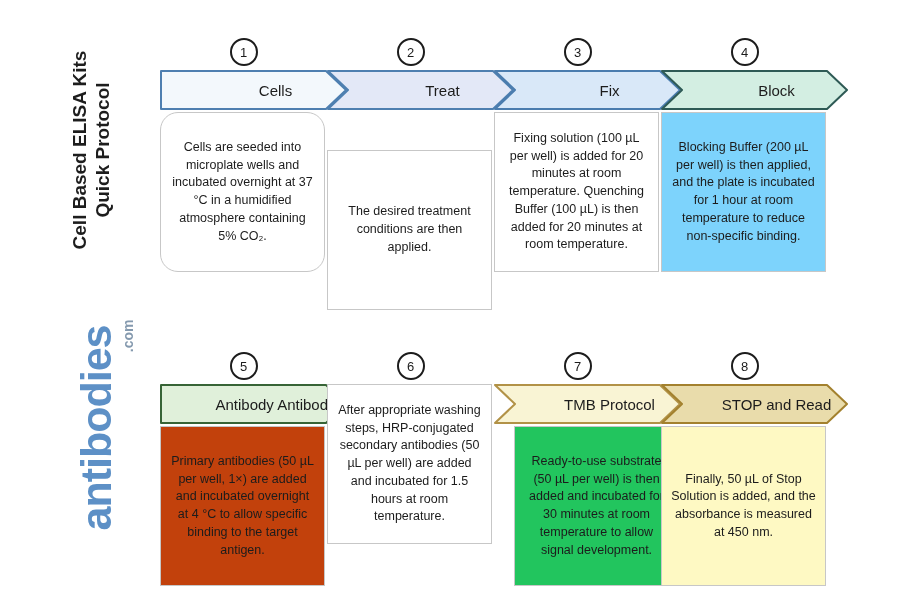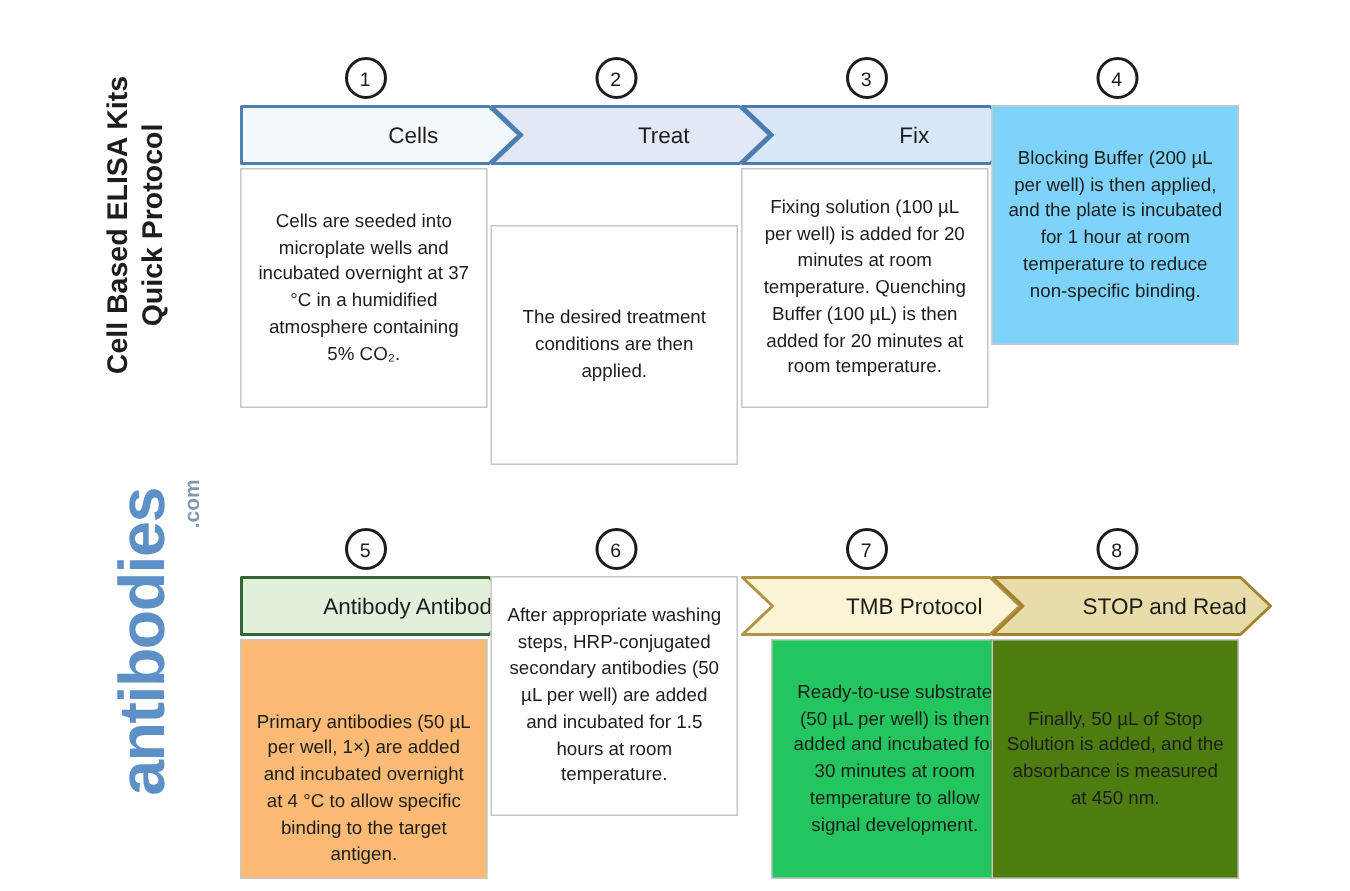--- a/index.html
+++ b/index.html
@@ -149,21 +149,21 @@
   <div class="step-col" style="z-index: 1;">
     <div class="num-circle">
       <span class="num">1</span>
     </div>
     <div class="arrow-wrap">
       <svg class="arrow-svg" width="187" height="40" viewBox="0 0 187 40">
         <polygon points="1,1 166,1 186,20 166,39 1,39" fill="#f3f8fc" stroke="#4e7fb0" stroke-width="2" stroke-linejoin="round"></polygon>
       </svg>
       <div class="arrow-label">Cells</div>
     </div>
-    <div class="desc-box" style="border-color: rgb(199, 199, 199); background: rgb(255, 255, 255);">
+    <div class="desc-box" style="border-color: rgb(199, 199, 199); background: rgb(255, 255, 255); border-radius: 18px;">
       <p class="desc">Cells are seeded into microplate wells and incubated overnight at 37 °C in a humidified atmosphere containing 5% CO₂.</p>
     </div>
   </div>
 
   <div class="step-col" style="z-index: 2;">
     <div class="num-circle">
       <span class="num">2</span>
     </div>
     <div class="arrow-wrap">
       <svg class="arrow-svg" width="187" height="40" viewBox="0 0 187 40">
@@ -187,38 +187,44 @@
       <div class="arrow-label">Fix</div>
     </div>
     <div class="desc-box" style="border-color: rgb(199, 199, 199); background: rgb(255, 255, 255);">
       <p class="desc">Fixing solution (100 µL per well) is added for 20 minutes at room temperature. Quenching Buffer (100 µL) is then added for 20 minutes at room temperature.</p>
     </div>
   </div>
 
   <div class="step-col" style="z-index: 4;">
     <div class="num-circle">
       <span class="num">4</span>
+    </div>
+    <div class="arrow-wrap">
+      <svg class="arrow-svg" width="187" height="40" viewBox="0 0 187 40">
+        <polygon points="1,1 166,1 186,20 166,39 1,39 21,20" fill="#d3eee2" stroke="#2e5a55" stroke-width="2" stroke-linejoin="round"></polygon>
+      </svg>
+      <div class="arrow-label">Block</div>
     </div>
     <div class="desc-box" style="border-color: rgb(199, 199, 199); background: #7dd3fc;">
       <p class="desc">Blocking Buffer (200 µL per well) is then applied, and the plate is incubated for 1 hour at room temperature to reduce non-specific binding.</p>
     </div>
   </div>
 </div>
     <div class="step-row" id="row-2">
   <div class="step-col" style="z-index: 1;">
     <div class="num-circle">
       <span class="num">5</span>
     </div>
     <div class="arrow-wrap">
       <svg class="arrow-svg" width="187" height="40" viewBox="0 0 187 40">
         <polygon points="1,1 166,1 186,20 166,39 1,39" fill="#e0f0da" stroke="#376436" stroke-width="2" stroke-linejoin="round"></polygon>
       </svg>
       <div class="arrow-label">Antibody Antibody</div>
     </div>
-    <div class="desc-box" style="border-color: rgb(199, 199, 199); background: #fdba74; align-items: flex-end;">
+    <div class="desc-box" style="border-color: rgb(199, 199, 199); background: #c2410c;">
       <p class="desc">Primary antibodies (50 µL per well, 1×) are added and incubated overnight at 4 °C to allow specific binding to the target antigen.</p>
     </div>
   </div>
 
   <div class="step-col" style="z-index: 2;">
     <div class="num-circle">
       <span class="num">6</span>
     </div>
     <div class="desc-box" style="border-color: rgb(199, 199, 199); background: rgb(255, 255, 255);">
       <p class="desc">After appropriate washing steps, HRP-conjugated secondary antibodies (50 µL per well) are added and incubated for 1.5 hours at room temperature.</p>
@@ -243,20 +249,20 @@
   <div class="step-col" style="z-index: 4;">
     <div class="num-circle">
       <span class="num">8</span>
     </div>
     <div class="arrow-wrap">
       <svg class="arrow-svg" width="187" height="40" viewBox="0 0 187 40">
         <polygon points="1,1 166,1 186,20 166,39 1,39 21,20" fill="#e9dcab" stroke="#a3812e" stroke-width="2" stroke-linejoin="round"></polygon>
       </svg>
       <div class="arrow-label">STOP and Read</div>
     </div>
-    <div class="desc-box" style="border-color: rgb(199, 199, 199); background: #4d7c0f;">
+    <div class="desc-box" style="border-color: rgb(199, 199, 199); background: #fef9c3;">
       <p class="desc">Finally, 50 µL of Stop Solution is added, and the absorbance is measured at 450 nm.</p>
     </div>
   </div>
 </div>
   </div>
 
 </div>
 
 </body></html>

